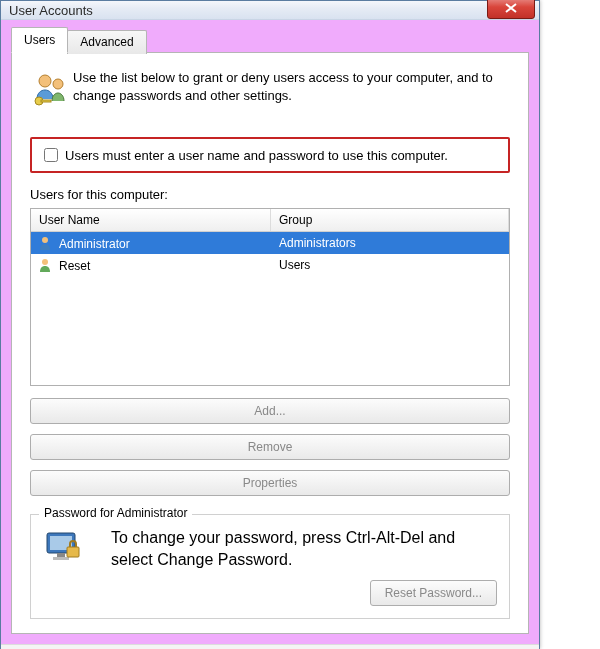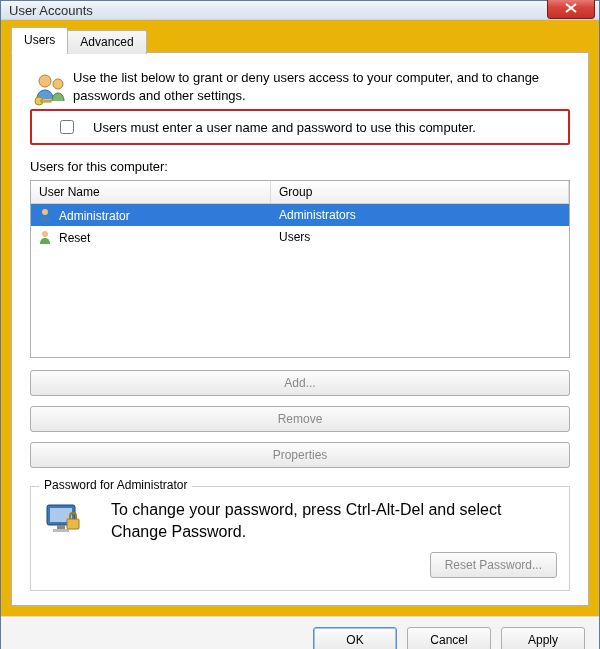--- a/index.html
+++ b/index.html
@@ -4,24 +4,24 @@
 <style>
   * { box-sizing: border-box; }
   body {
     margin: 0;
     font-family: "Segoe UI", Tahoma, sans-serif;
     font-size: 12px;
     background: #fff;
     color: #000;
   }
   .window {
-    width: 600px;
+    width: 540px;
     height: 649px;
     border: 1px solid #5a7ca0;
-    background: #eab308;
+    background: #f0abfc;
     display: flex;
     flex-direction: column;
     box-shadow: 0 0 4px rgba(0,0,0,0.3);
   }
   .titlebar {
     height: 30px;
     background: linear-gradient(to bottom, #f4f7fb 0%, #e6ecf5 40%, #d9e2f0 100%);
     display: flex;
     align-items: center;
     padding: 0 4px 0 8px;
@@ -101,26 +101,26 @@
     display:flex;
     align-items:center;
     justify-content:center;
     padding-top:2px;
   }
   .intro-text {
     font-size: 13px;
     line-height: 1.35;
   }
   .highlight-box {
-    margin-top: 0;
+    margin-top: 28px;
     border: 2px solid #c62424;
-    padding: 6px 24px;
+    padding: 6px 8px;
     display: flex;
     align-items: center;
-    gap: 16px;
+    gap: 4px;
     border-radius: 2px;
   }
   .highlight-box input { width:14px; height:14px; }
   .highlight-box label { font-size: 13px; }
   .list-label {
     margin-top: 14px;
     font-size: 13px;
   }
   .listview {
     margin-top: 6px;

